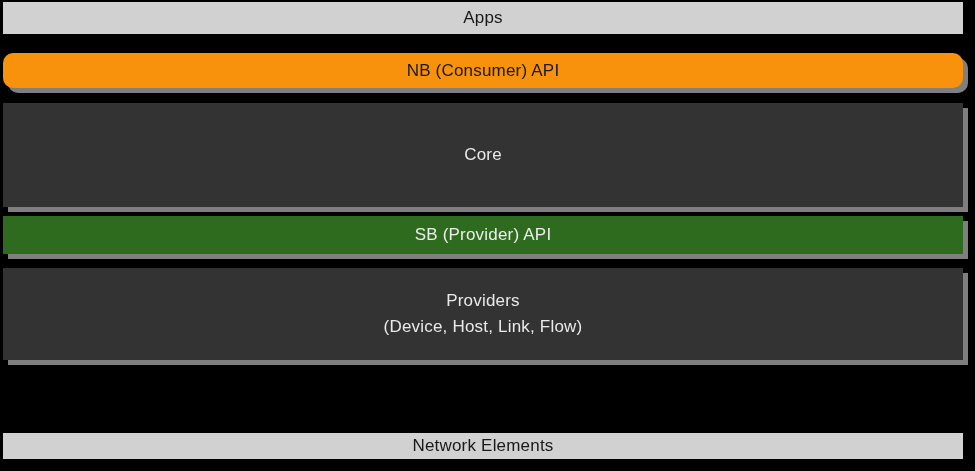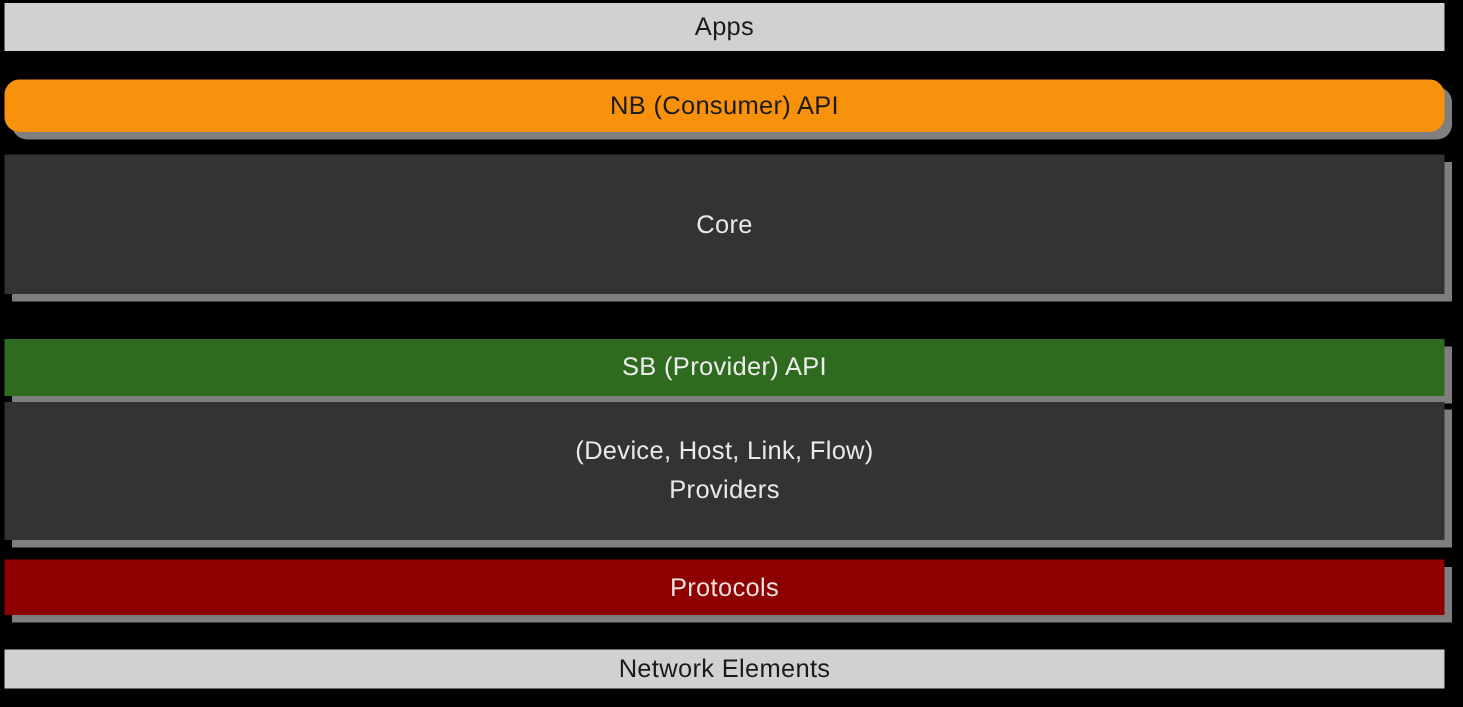--- a/index.html
+++ b/index.html
@@ -28,22 +28,22 @@
     text-align: right;
     font-size: 17px;
     line-height: 26px;
     letter-spacing: 0.2px;
   }
   .layer.shadow {
     box-shadow: 5px 5px 0 0 #7f7f7f;
   }
   .layer-apps            { top: 2px;   height: 32px; }
   .layer-nb-api          { top: 53px;  height: 35px; }
-  .layer-core            { top: 103px; height: 93px; }
-  .layer-sb-api          { top: 226px; height: 38px; }
+  .layer-core            { top: 103px; height: 104px; }
+  .layer-sb-api          { top: 216px; height: 38px; }
   .layer-providers       { top: 268px; height: 92px; }
   .layer-protocols       { top: 373px; height: 37px; }
   .layer-network-elements{ top: 433px; height: 26px; }
   .line { white-space: nowrap; }
 </style>
 </head>
 <body>
 
 <div class="stage">
 
@@ -57,25 +57,22 @@
 
   <section class="layer layer-core shadow" style="background-color: rgb(51, 51, 51); color: rgb(233, 233, 233);">
     <div class="line">Core</div>
   </section>
 
   <section class="layer layer-sb-api shadow" style="background-color: rgb(46, 107, 30); color: rgb(237, 237, 237);">
     <div class="line">SB (Provider) API</div>
   </section>
 
   <section class="layer layer-providers shadow" style="background-color: rgb(51, 51, 51); color: rgb(233, 233, 233);">
+    <div class="line">Providers</div>
     <div class="line">(Device, Host, Link, Flow)</div>
-    <div class="line">Providers</div>
   </section>
 
-  <section class="layer layer-protocols shadow" style="background-color: rgb(142, 0, 0); color: rgb(237, 224, 224);">
-    <div class="line">Protocols</div>
-  </section>
 
   <section class="layer layer-network-elements" style="background-color: rgb(209, 209, 209); color: rgb(26, 26, 26);">
     <div class="line">Network Elements</div>
   </section>
 
 </div>
 
 </body></html>

